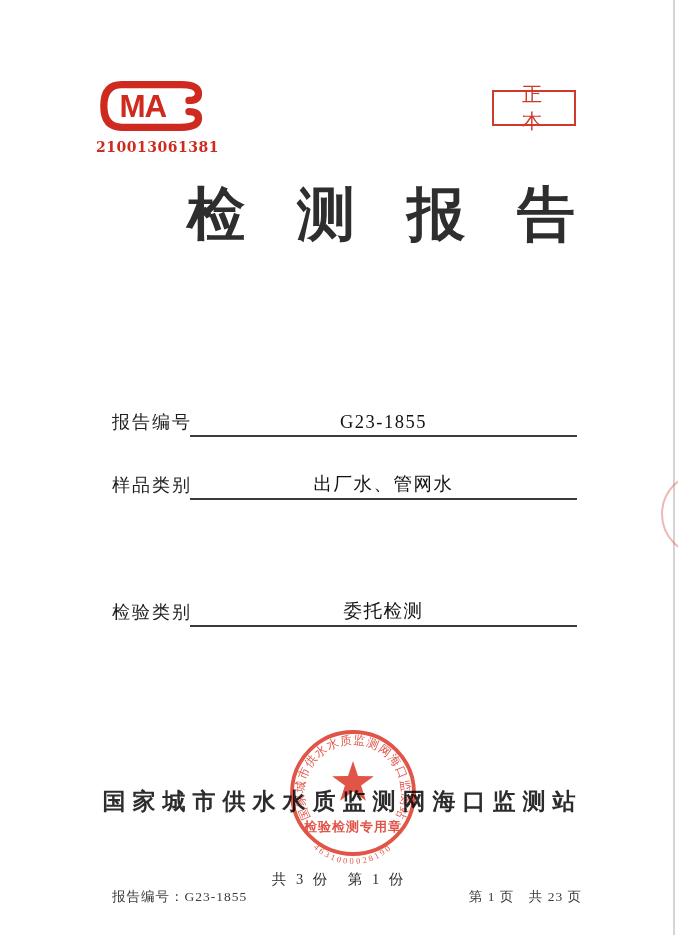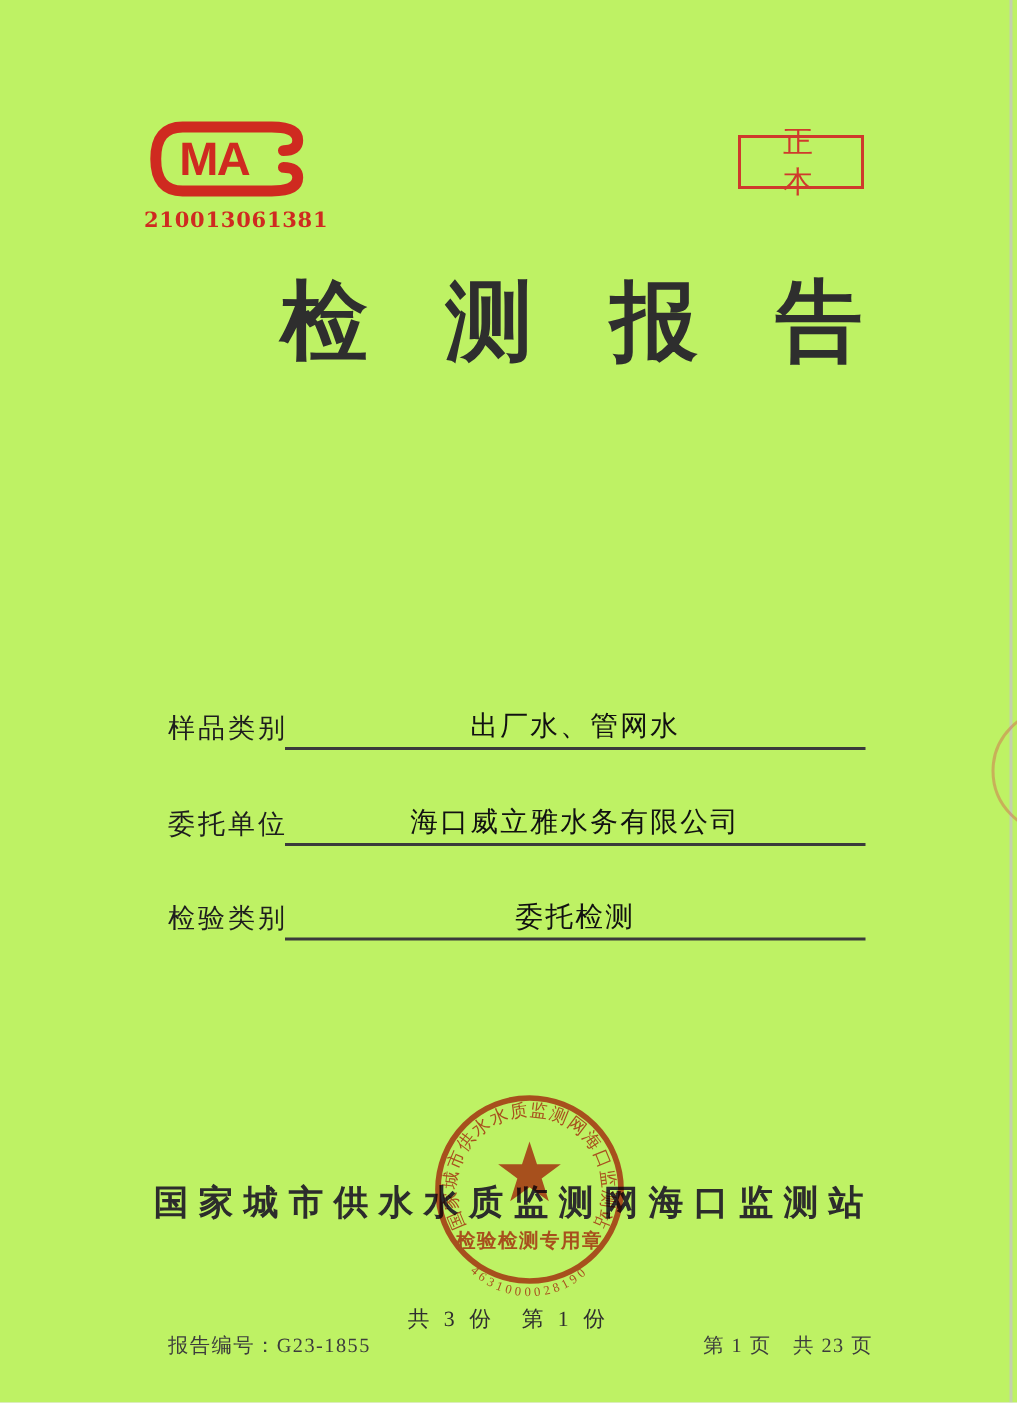--- a/index.html
+++ b/index.html
@@ -1,20 +1,20 @@
 <!DOCTYPE html>
 <html><head>
 <meta charset="utf-8">
 <style>
   html,body{margin:0;padding:0;background:#e8e8e8;}
   .page{
     position:relative;
     width:678px;height:935px;
     margin:0 auto;
-    background:#bef264;
+    background:#ffffff;
     overflow:hidden;
     font-family:"Liberation Serif","DejaVu Serif",serif;
     color:#222;
   }
   .scan-edge{
     position:absolute;top:0;right:3px;width:2px;height:935px;
     background:#c6c6c6;opacity:.75;
   }
   
   .cma{position:absolute;left:96px;top:78px;width:120px;}
@@ -103,27 +103,27 @@
     </svg>
     <div class="cma-number">210013061381</div>
   </div>
 
   <div class="copy-box">
     <span>正本</span>
   </div>
 
   <div class="title">检测报告</div>
 
+  <div class="field-row row1">
+    <span class="field-label">报告编号</span>
+    <span class="field-line">G23-1855</span>
+  </div>
   <div class="field-row row2">
     <span class="field-label">样品类别</span>
     <span class="field-line">出厂水、管网水</span>
-  </div>
-  <div class="field-row row3">
-    <span class="field-label">委托单位</span>
-    <span class="field-line">海口威立雅水务有限公司</span>
   </div>
   <div class="field-row row4">
     <span class="field-label">检验类别</span>
     <span class="field-line">委托检测</span>
   </div>
 
   <div class="station">国家城市供水水质监测网海口监测站</div>
 
   <div class="copies">共 3 份　第 1 份</div>
 

